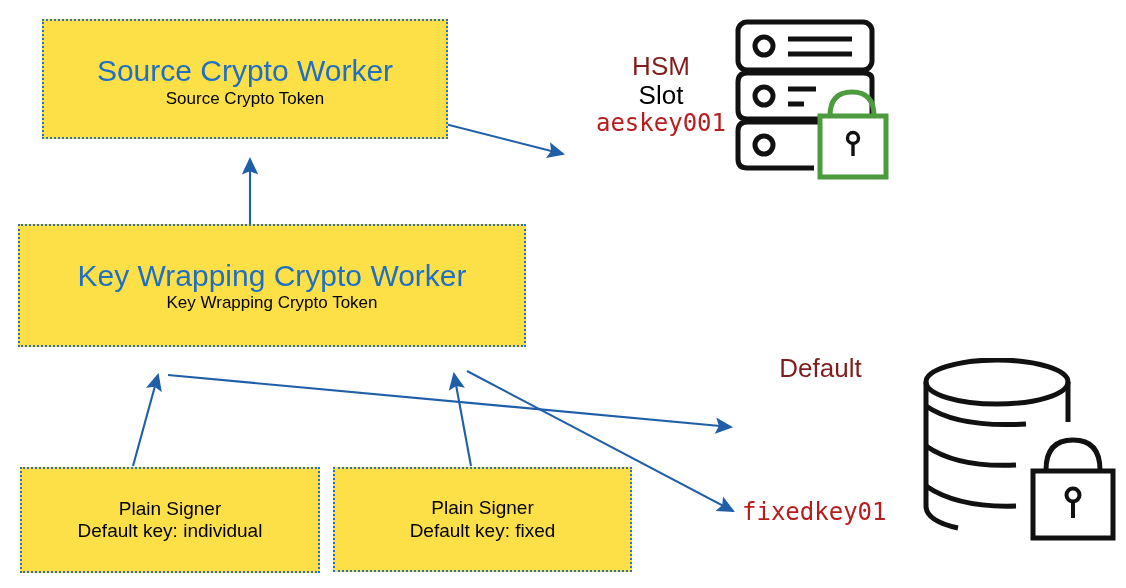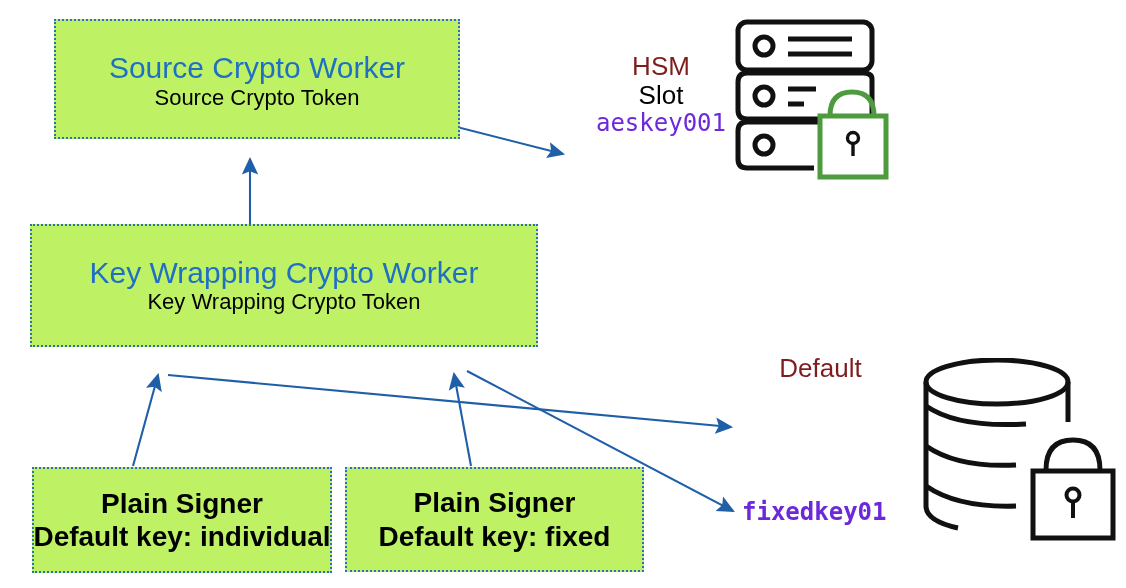--- a/index.html
+++ b/index.html
@@ -8,75 +8,73 @@
     background:#ffffff;
     font-family:"Liberation Sans", sans-serif;
     overflow:hidden;
     position:relative;
   }
   #stage{position:absolute;left:0;top:0;width:1126px;height:588px;}
 
   .node{
     position:absolute;
     border:2px dotted #2E6FBA;
-    background:#bef264;
+    background:#fde047;
     box-sizing:border-box;
     display:flex;
     flex-direction:column;
     align-items:center;
     justify-content:center;
     text-align:center;
-    margin-left:12px;
   }
   .title-blue{
     color:#1F6FC4;
     font-size:30px;
     line-height:1.12;
     white-space:nowrap;
   }
   .sub-black{
     color:#000000;
-    font-size:22px;
+    font-size:17px;
     line-height:1.12;
     white-space:nowrap;
   }
   .plain-line{
     color:#000000;
-    font-size:28px;
+    font-size:19px;
     line-height:1.18;
     white-space:nowrap;
-    font-weight:bold;
   }
 
   
   #box-source{left:42px;top:19px;width:406px;height:120px;}
   #box-source .title-blue{margin-top:4px;}
   #box-source .sub-black{margin-top:2px;}
 
   
   #box-keywrap{left:18px;top:224px;width:508px;height:123px;}
 
   
   #box-signer-1{left:20px;top:467px;width:300px;height:106px;}
   #box-signer-2{left:333px;top:467px;width:299px;height:105px;}
 
   
   .label-group{position:absolute;text-align:center;}
   .lbl-blue{color:#7f1d1d;font-size:26px;line-height:1.1;white-space:nowrap;}
   .lbl-black{color:#000000;font-size:26px;line-height:1.1;white-space:nowrap;}
   .lbl-mono{
-    color:#6d28d9;
+    color:#b91c1c;
     font-family:"DejaVu Sans Mono","Liberation Mono",monospace;
     font-size:24px;line-height:1.22;white-space:nowrap;
   }
 
   #hsm-label{left:576px;top:52px;width:170px;}
   #db-label{left:738px;top:354px;width:165px;}
   #db-keys{position:absolute;left:740px;top:392px;text-align:left;}
-  #db-fixed{position:absolute;left:742px;top:498px;text-align:left;font-weight:bold;}
+  #db-fixed{position:absolute;left:742px;top:498px;text-align:left;}
 
   
   .icon-wrap{position:absolute;}
   #hsm-icon{left:732px;top:16px;width:172px;height:170px;}
   #db-icon{left:918px;top:358px;width:202px;height:202px;}
 
   svg.edges{position:absolute;left:0;top:0;width:1126px;height:588px;pointer-events:none;}
 </style>
 </head>
 <body>

